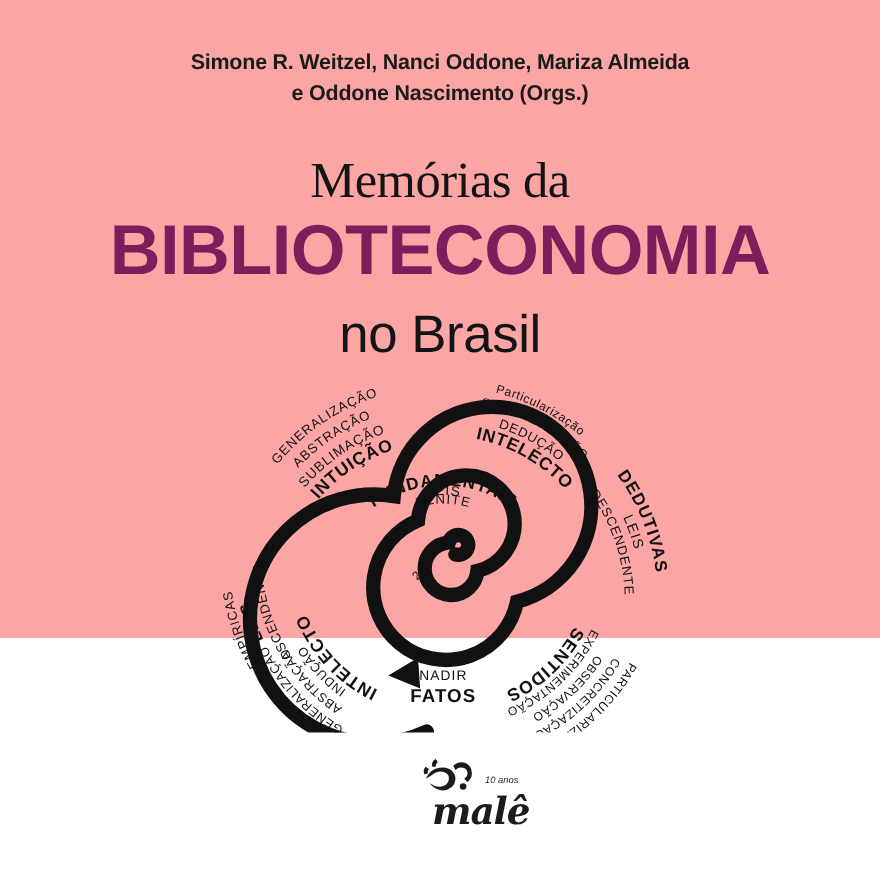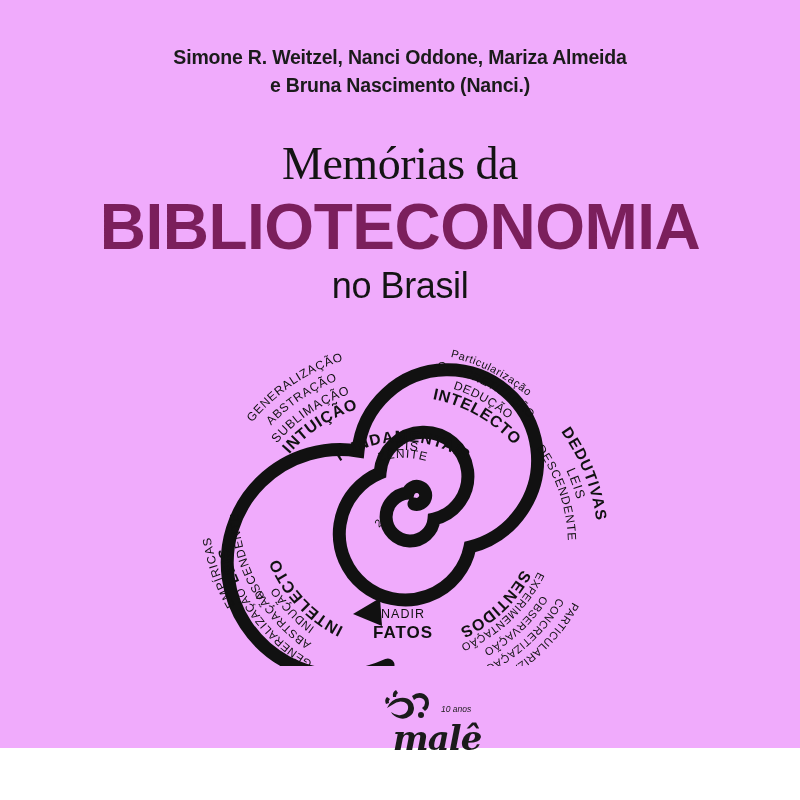--- a/index.html
+++ b/index.html
@@ -9,22 +9,22 @@
   body {
     width: 800px;
     height: 800px;
     background: #ffffff;
     font-family: "Liberation Sans", sans-serif;
     overflow: hidden;
   }
   .cover {
     position: relative;
     width: 800px;
-    height: 748px;
-    background: #f0abfc;
+    height: 580px;
+    background: #fca5a5;
   }
   
   .authors {
     position: absolute;
     top: 44px;
     left: 0;
     width: 800px;
     text-align: center;
     color: #1b1b1b;
     font-size: 19.5px;
@@ -52,25 +52,25 @@
   }
   .title-main {
     font-size: 64px;
     font-weight: bold;
     color: #7b1f5c;
     letter-spacing: -0.5px;
     line-height: 1.12;
     margin-top: 4px;
   }
   .title-line3 {
-    font-size: 36px;
+    font-size: 48px;
     color: #141414;
     font-weight: normal;
     line-height: 1.1;
-    margin-top: 2px;
+    margin-top: 15px;
     letter-spacing: -0.4px;
   }
 
   
   .diagram {
     position: absolute;
     top: 296px;
     left: 168px;
     width: 470px;
     height: 370px;
@@ -121,21 +121,21 @@
     color: #1b1b1b;
   }
 </style>
 </head>
 <body>
 
 <div class="cover">
 
   <div class="authors">
     <div>Simone R. Weitzel, Nanci Oddone, Mariza Almeida</div>
-    <div>e Bruna Nascimento (Nanci.)</div>
+    <div>e Oddone Nascimento (Orgs.)</div>
   </div>
 
   <div class="title-block">
     <div class="title-line1">Memórias da</div>
     <div class="title-main">BIBLIOTECONOMIA</div>
     <div class="title-line3">no Brasil</div>
   </div>
 
   <div class="diagram">
     <svg width="470" height="370" viewBox="0 0 470 370" xmlns="http://www.w3.org/2000/svg">

